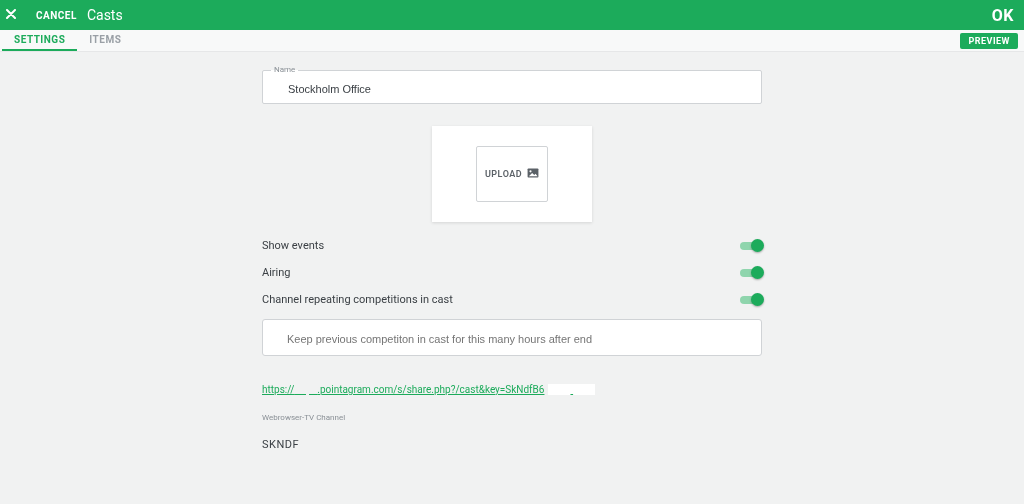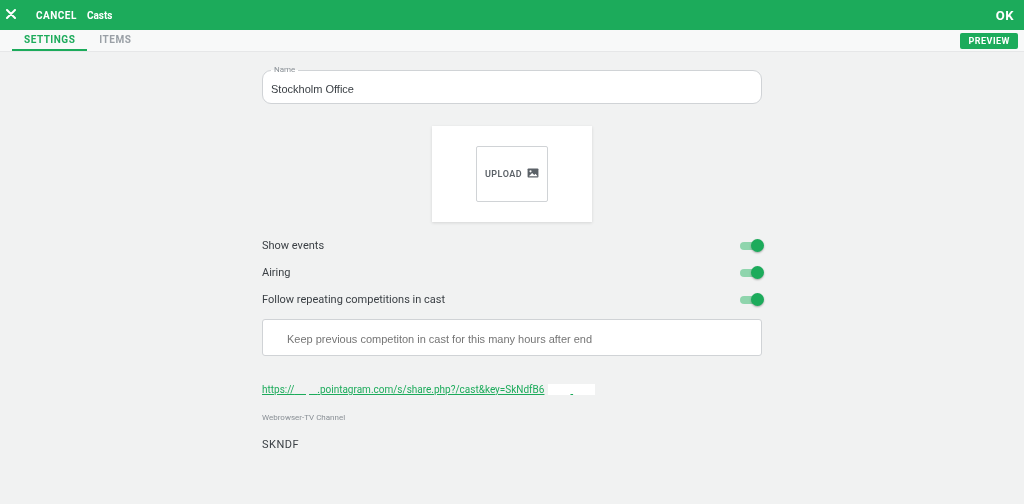--- a/index.html
+++ b/index.html
@@ -1,30 +1,30 @@
 <!DOCTYPE html>
 <html><head>
 <meta charset="utf-8">
 <style>
   * { box-sizing: border-box; margin: 0; padding: 0; }
   html, body { width: 1024px; height: 504px; font-family: -apple-system, BlinkMacSystemFont, "Segoe UI", Roboto, Arial, sans-serif; background: #f1f2f2; overflow: hidden; }
   .topbar { background: #1cab5b; height: 30px; display: flex; align-items: center; justify-content: space-between; padding: 0 10px 0 6px; color: #fff; }
   .topbar-left { display: flex; align-items: center; gap: 10px; }
   .cancel-btn { display: flex; align-items: center; gap: 20px; font-size: 10px; font-weight: 700; letter-spacing: .5px; cursor: pointer; }
   .cancel-btn svg { width: 10px; height: 10px; }
-  .page-title { font-size: 10px; font-weight: 700; }
-  .ok-btn { font-size: 13px; font-weight: 700; letter-spacing: .5px; cursor: pointer; }
-  .subbar { height: 22px; background: #f8f9f9; border-bottom: 1px solid #e6e7e8; display: flex; align-items: stretch; justify-content: space-between; padding: 0 6px 0 12px; }
+  .page-title { font-size: 14px; font-weight: 400; }
+  .ok-btn { font-size: 16px; font-weight: 700; letter-spacing: .5px; cursor: pointer; }
+  .subbar { height: 22px; background: #f8f9f9; border-bottom: 1px solid #e6e7e8; display: flex; align-items: stretch; justify-content: space-between; padding: 0 6px 0 2px; }
   .tabs { display: flex; align-items: stretch; }
   .tab { display: flex; align-items: center; padding: 0 12px; font-size: 10px; font-weight: 700; letter-spacing: .5px; color: #9aa0a6; cursor: pointer; border-bottom: 2px solid transparent; }
   .tab.active { color: #1cab5b; border-bottom-color: #1cab5b; }
   .preview-btn { align-self: center; background: #1cab5b; color: #fff; font-size: 9px; font-weight: 700; letter-spacing: .5px; padding: 3px 8px; border-radius: 2px; cursor: pointer; margin-left: 32px; }
   .content { padding: 18px 0 0 0; display: flex; flex-direction: column; align-items: center; }
   .form { width: 500px; display: flex; flex-direction: column; gap: 12px; }
-  .field { position: relative; border: 1px solid #d0d3d6; border-radius: 9px; background: #fff; padding: 7px 8px 6px 8px; }
+  .field { position: relative; border: 1px solid #d0d3d6; border-radius: 2px; background: #fff; padding: 7px 8px 6px 25px; }
   .field-label { position: absolute; top: -6px; left: 8px; background: #f1f2f2; padding: 0 3px; font-size: 8px; color: #8a9096; background: linear-gradient(#f1f2f2 55%, #fff 55%); }
   .field input { width: 100%; border: none; outline: none; font-size: 11px; color: #3b4045; background: transparent; }
   .upload-wrap { display:flex; justify-content:center; margin: 10px 0 4px 0; }
   .upload-area { width: 160px; height: 96px; background: #fff; box-shadow: 0 1px 3px rgba(0,0,0,.12); display: flex; align-items: center; justify-content: center; }
   .upload-btn { border: 1px solid #d0d3d6; background: #fff; padding: 21px 8px; border-radius: 2px; font-size: 9px; font-weight: 600; letter-spacing: .5px; color: #5b6167; display: flex; align-items: center; gap: 5px; cursor: pointer; }
   .upload-btn svg { width: 12px; height: 10px; }
   .toggle-row { display: flex; align-items: center; justify-content: space-between; font-size: 11px; color: #3b4045; padding: 1px 0; }
   .toggle { position: relative; width: 22px; height: 8px; background: #8fd5ad; border-radius: 6px; cursor: pointer; }
   .toggle .knob { position: absolute; right: -2px; top: -3px; width: 13px; height: 13px; background: #1cab5b; border-radius: 50%; box-shadow: 0 1px 2px rgba(0,0,0,.3); }
   .plainfield { border: 1px solid #d0d3d6; border-radius: 3px; background: #fff; padding: 8px 8px; }
@@ -92,21 +92,21 @@
           <div class="knob"></div>
         </div>
     </div>
     <div class="toggle-row">
       <span>Airing</span>
       <div class="toggle">
           <div class="knob"></div>
         </div>
     </div>
     <div class="toggle-row">
-      <span>Follow repeating competitions in cast</span>
+      <span>Channel repeating competitions in cast</span>
       <div class="toggle">
           <div class="knob"></div>
         </div>
     </div>
 
     <div class="plainfield">
       <input type="text" placeholder="Keep previous competiton in cast for this many hours after end" style="">
     </div>
 
     <div class="meta">

